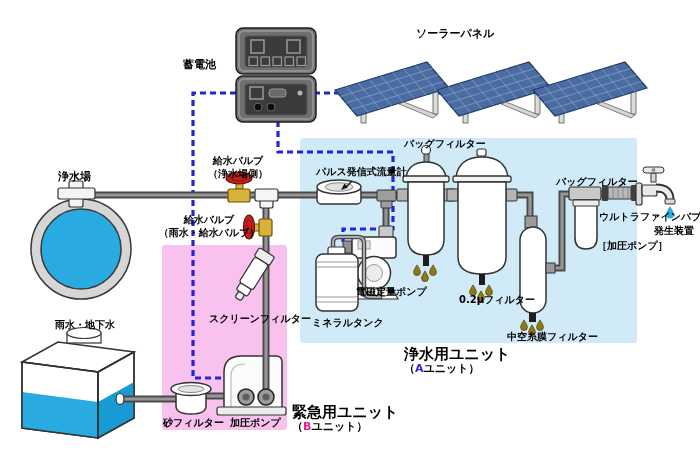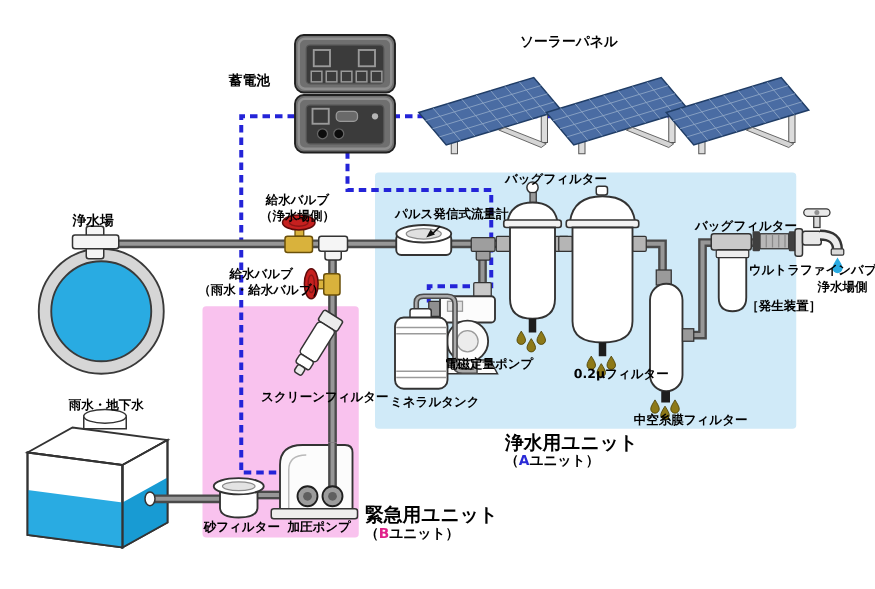--- a/index.html
+++ b/index.html
@@ -284,22 +284,22 @@
 </div>
 <div class="lbl ctr" style="left:209px;top:214px;">
   <div>給水バルブ</div>
   <div>（雨水・給水バルブ）</div>
 </div>
 
 <div class="lbl" style="left:304px;top:166px;margin-left:12px;">パルス発信式流量計</div>
 <div class="lbl" style="left:404px;top:138px;">バッグフィルター</div>
 <div class="lbl" style="left:556px;top:176px;">バッグフィルター</div>
 <div class="lbl" style="left:599px;top:211px;">ウルトラファインバブル</div>
-<div class="lbl" style="left:654px;top:225px;">浄水場側</div>
-<div class="lbl" style="left:597px;top:240px;">［発生装置］</div>
+<div class="lbl" style="left:654px;top:225px;">発生装置</div>
+<div class="lbl" style="left:597px;top:240px;">［加圧ポンプ］</div>
 <div class="lbl" style="left:356px;top:286px;">電磁定量ポンプ</div>
 <div class="lbl" style="left:312px;top:317px;">ミネラルタンク</div>
 <div class="lbl" style="left:459px;top:294px;">0.2μフィルター</div>
 <div class="lbl" style="left:507px;top:331px;">中空糸膜フィルター</div>
 
 <div class="title" style="left:404px;top:345px;">浄水用ユニット</div>
 <div class="subtitle" style="left:404px;top:361px;"><span>（</span><span class="accent-a">A</span><span>ユニット）</span></div>
 
 <div class="lbl" style="left:209px;top:313px;">スクリーンフィルター</div>
 <div class="lbl" style="left:55px;top:319px;text-align:right;">雨水・地下水</div>

